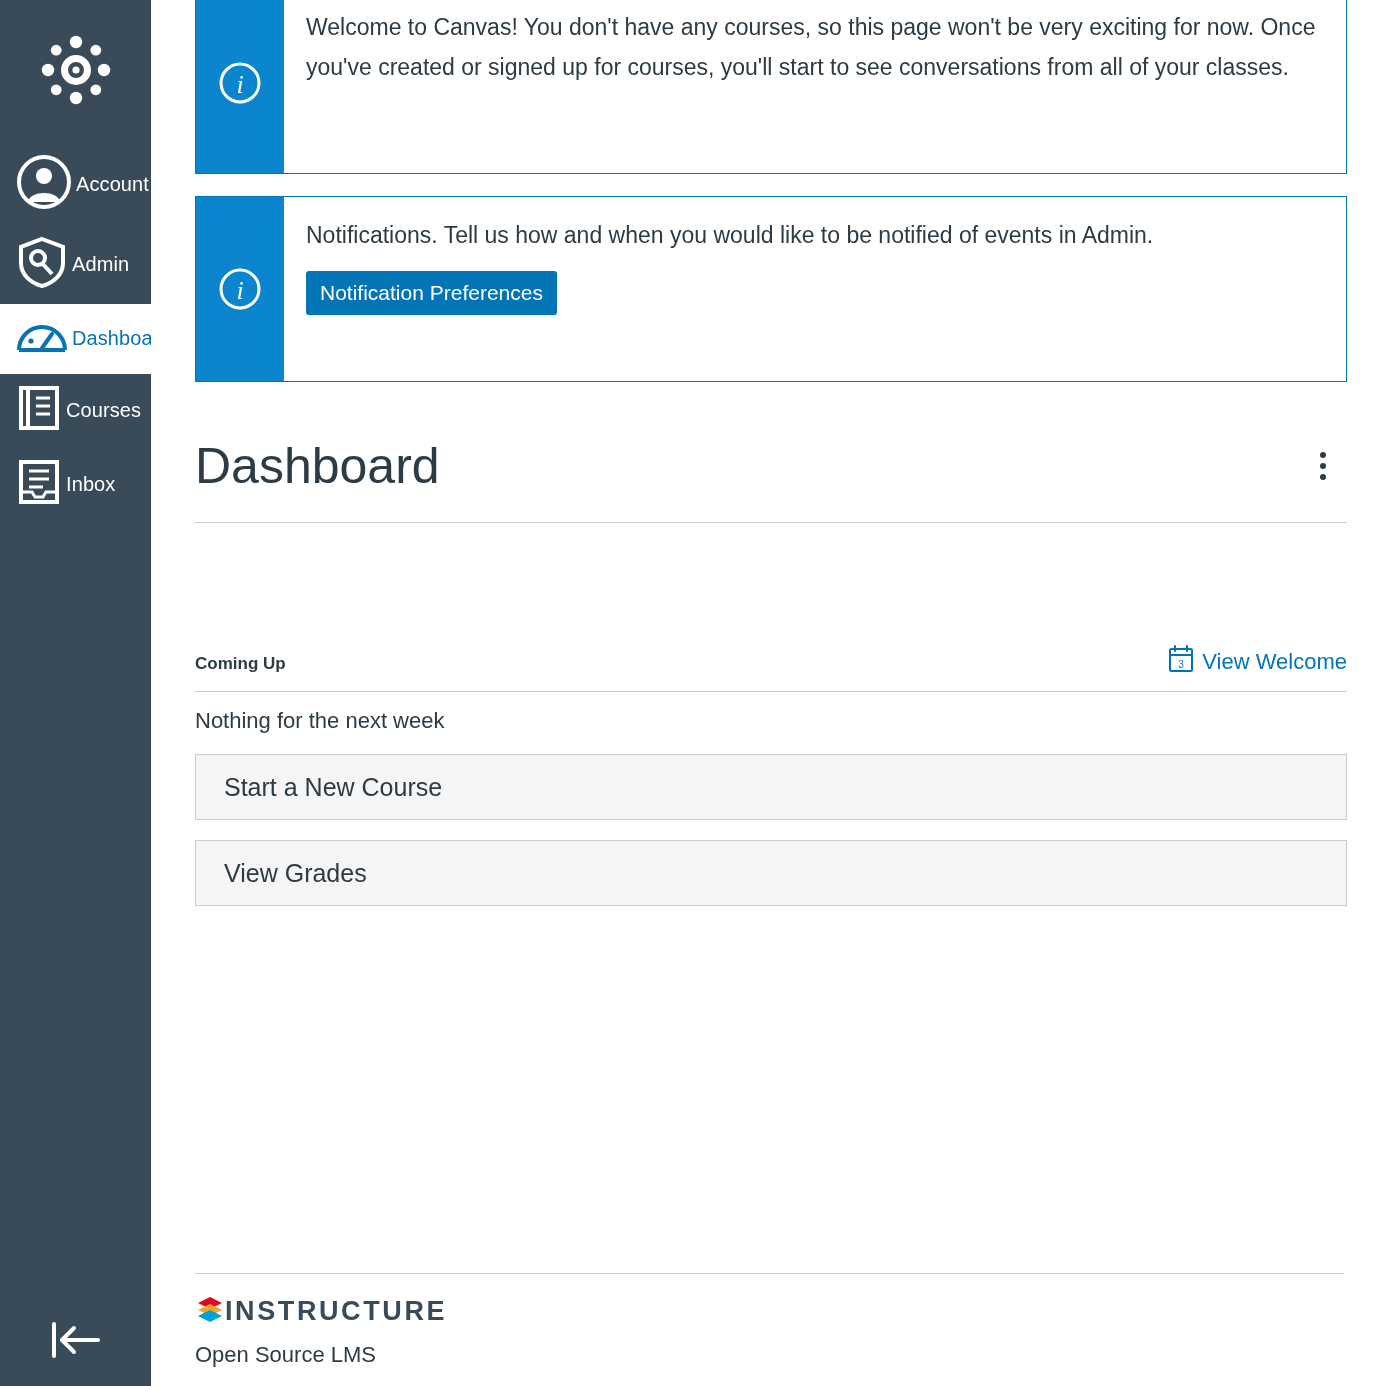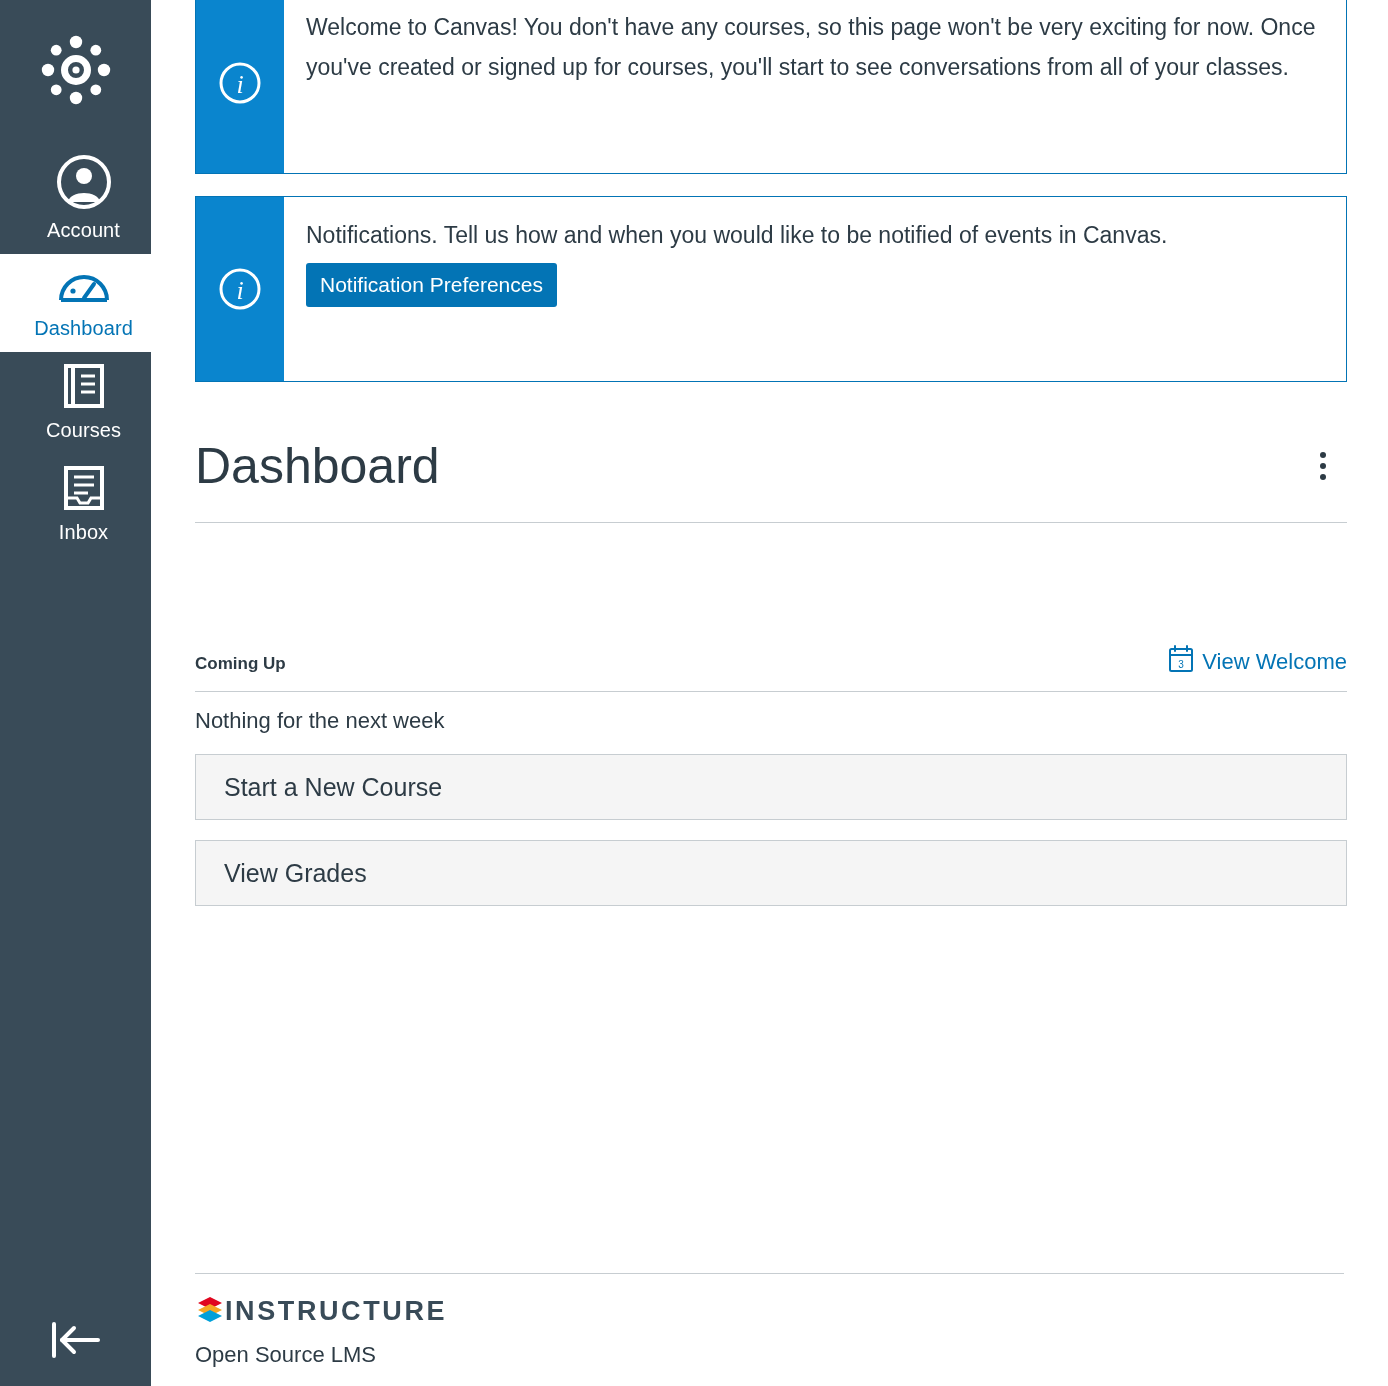--- a/index.html
+++ b/index.html
@@ -31,21 +31,21 @@
     margin-top: 24px;
     margin-bottom: 28px;
     width: 100%;
     display: flex;
     justify-content: center;
   }
   .nav-item {
     width: 151px;
     padding: 10px 0 12px 16px;
     display: flex;
-    flex-direction: column;
+    flex-direction: row;
     align-items: center;
     gap: 4px;
     cursor: pointer;
     text-decoration: none;
     color: #ffffff;
   }
   .nav-item .nav-label {
     font-size: 20px;
     line-height: 24px;
     letter-spacing: .1px;
@@ -99,21 +99,21 @@
     color: #2D3B45;
   }
   .alert-body b { font-weight: normal; }
   .alert:first-child { margin-top: 0; }
   #alert-welcome { margin-top: -8px; height: 182px; }
   #alert-welcome .alert-body { padding-top: 14px; }
   #alert-notifications { height: 186px; }
 
   .btn-pref {
     display: inline-block;
-    margin-top: 8px;
+    margin-top: 16px;
     background: #0374B5;
     color: #ffffff;
     border: none;
     border-radius: 3px;
     font-size: 21px;
     line-height: 21px;
     padding: 11px 14px 12px 14px;
     font-family: "Liberation Sans", sans-serif;
     cursor: pointer;
   }
@@ -248,20 +248,30 @@
       <span class="nav-icon">
         <svg width="56" height="56" viewBox="0 0 56 56">
           <circle cx="28" cy="28" r="25" fill="none" stroke="#ffffff" stroke-width="4"></circle>
           <circle cx="28" cy="22" r="8" fill="#ffffff"></circle>
           <path d="M12 48 C14 36 42 36 44 48 Z" fill="#ffffff"></path>
         </svg>
       </span>
       <span class="nav-label">Account</span>
     </a>
 
+    <a class="nav-item">
+      <span class="nav-icon">
+        <svg width="52" height="52" viewBox="0 0 52 52">
+          <path d="M26 3 L47 11 V27 C47 39 37 47 26 50 C15 47 5 39 5 27 V11 Z" fill="none" stroke="#ffffff" stroke-width="4"></path>
+          <circle cx="22" cy="22" r="7" fill="none" stroke="#ffffff" stroke-width="4"></circle>
+          <path d="M26 27 L36 38" stroke="#ffffff" stroke-width="4" fill="none"></path>
+        </svg>
+      </span>
+      <span class="nav-label">Admin</span>
+    </a>
 
     <a class="nav-item active">
       <span class="nav-icon">
         <svg width="52" height="44" viewBox="0 0 52 44">
           <path d="M3 36 A23 23 0 0 1 49 36" fill="none" stroke="#0374B5" stroke-width="4"></path>
           <path d="M3 36 H49" fill="none" stroke="#0374B5" stroke-width="4"></path>
           <path d="M26 34 L36 20" stroke="#0374B5" stroke-width="4" fill="none" stroke-linecap="round"></path>
           <circle cx="15" cy="27" r="2.6" fill="#0374B5"></circle>
         </svg>
       </span>
@@ -318,21 +328,21 @@
 
       <div class="alert" id="alert-notifications">
         <div class="alert-iconbar">
           <svg width="44" height="44" viewBox="0 0 44 44">
             <circle cx="22" cy="22" r="19" fill="none" stroke="#ffffff" stroke-width="3"></circle>
             <text x="22" y="32" text-anchor="middle" font-family="Liberation Serif, serif" font-style="italic" font-size="26" fill="#ffffff">i</text>
           </svg>
         </div>
         <div class="alert-body">
           <b>Notifications.</b>
-          <span>Tell us how and when you would like to be notified of events in Canvas.</span>
+          <span>Tell us how and when you would like to be notified of events in Admin.</span>
           <br>
           <button class="btn-pref">Notification Preferences</button>
         </div>
       </div>
 
       <div class="page-title-row">
         <h1 class="page-title">Dashboard</h1>
         <div class="kebab">
           <span></span>
           <span></span>

